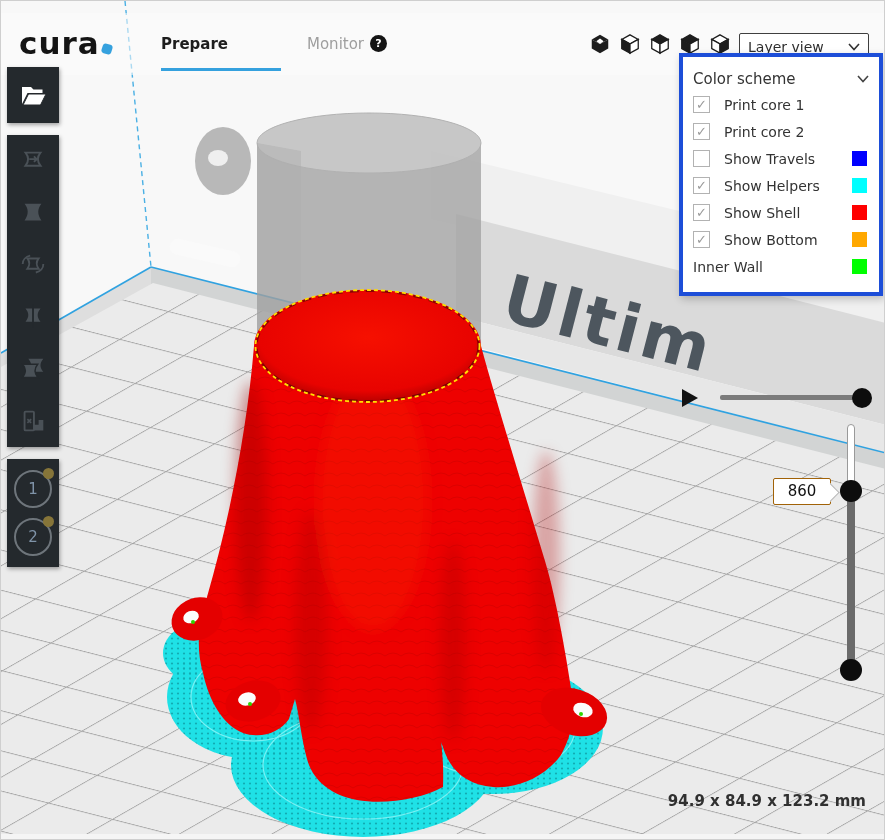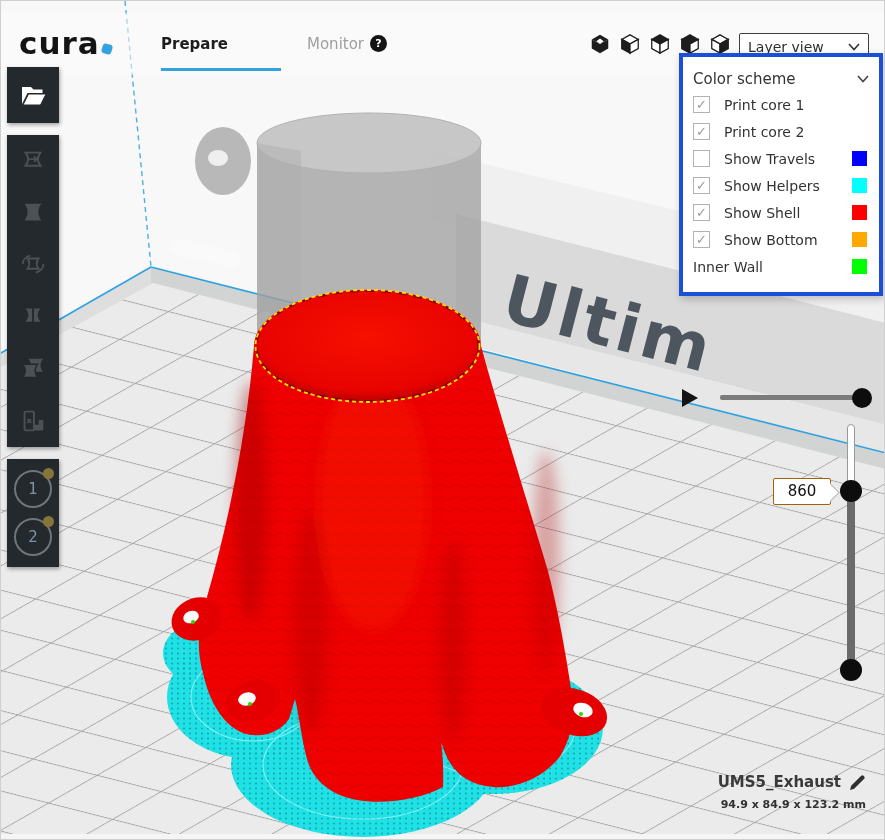--- a/index.html
+++ b/index.html
@@ -47,21 +47,21 @@
   .v-track-top{position:absolute;left:846px;top:423px;width:8px;height:70px;background:#fff;border:1px solid #999;border-radius:4px;cursor:pointer;}
   .v-track-bottom{position:absolute;left:846px;top:491px;width:8px;height:180px;background:#6b6b6b;border-radius:4px;cursor:pointer;}
   .v-handle{position:absolute;width:22px;height:22px;border-radius:50%;background:#0d0d0d;cursor:pointer;}
   #vHandleTop{left:839px;top:479px;}
   #vHandleBottom{left:839px;top:658px;}
   .layer-balloon{position:absolute;left:772px;top:477px;width:58px;height:27px;background:#fff;border:1px solid #a16207;border-radius:2px;text-align:center;line-height:25px;font-size:15px;color:#111;}
   .layer-balloon::after{content:"";position:absolute;right:-7px;top:6.5px;width:12px;height:12px;background:#fff;border-top:1px solid #b4b4b4;border-right:1px solid #b4b4b4;transform:rotate(45deg);}
   
   .model-info{position:absolute;right:18px;top:772px;text-align:right;}
   .model-name-row{display:flex;align-items:center;justify-content:flex-end;gap:8px;font-size:15px;font-weight:bold;color:#3a3a3a;}
-  .model-dims{margin-top:7px;font-size:11px;font-weight:bold;color:#303030;}
+  .model-dims{margin-top:19px;font-size:15px;font-weight:bold;color:#303030;}
   .chev svg,.cube-btn svg{display:block;}
 </style>
 </head>
 <body>
 
 <div id="app">
 
   <svg id="scene" viewBox="0 0 885 840" xmlns="http://www.w3.org/2000/svg">
     <defs>
       <pattern id="grid" width="66" height="56" patternUnits="userSpaceOnUse" patternTransform="matrix(0.9697,0.247,-0.868,0.496,152,266)">
@@ -318,26 +318,20 @@
   <div class="play-btn"></div>
   <div class="h-track"></div>
   <div class="h-handle"></div>
   <div class="v-track-top"></div>
   <div class="v-track-bottom"></div>
   <div class="v-handle" id="vHandleTop"></div>
   <div class="v-handle" id="vHandleBottom"></div>
   <div class="layer-balloon">860</div>
 
   <div class="model-info">
-    <div class="model-name-row">
-      <span>UMS5_Exhaust</span>
-      <svg width="17" height="17" viewBox="0 0 17 17">
-        <path d="M1 16 L2.2 11.8 L12.2 1.8 A1.6 1.6 0 0 1 14.5 1.8 L15.2 2.5 A1.6 1.6 0 0 1 15.2 4.8 L5.2 14.8 Z" fill="#2f2f2f"></path>
-      </svg>
-    </div>
     <div class="model-dims">94.9 x 84.9 x 123.2 mm</div>
   </div>
 
 </div>
 
 <svg width="0" height="0" style="position:absolute">
   <defs>
     <g id="cubeFrame">
       <polygon points="12,2 21,7 12,12 3,7" fill="#fff" stroke="#1d1d1d" stroke-width="1.4"></polygon>
       <polygon points="3,7 12,12 12,22 3,17" fill="#fff" stroke="#1d1d1d" stroke-width="1.4"></polygon>

